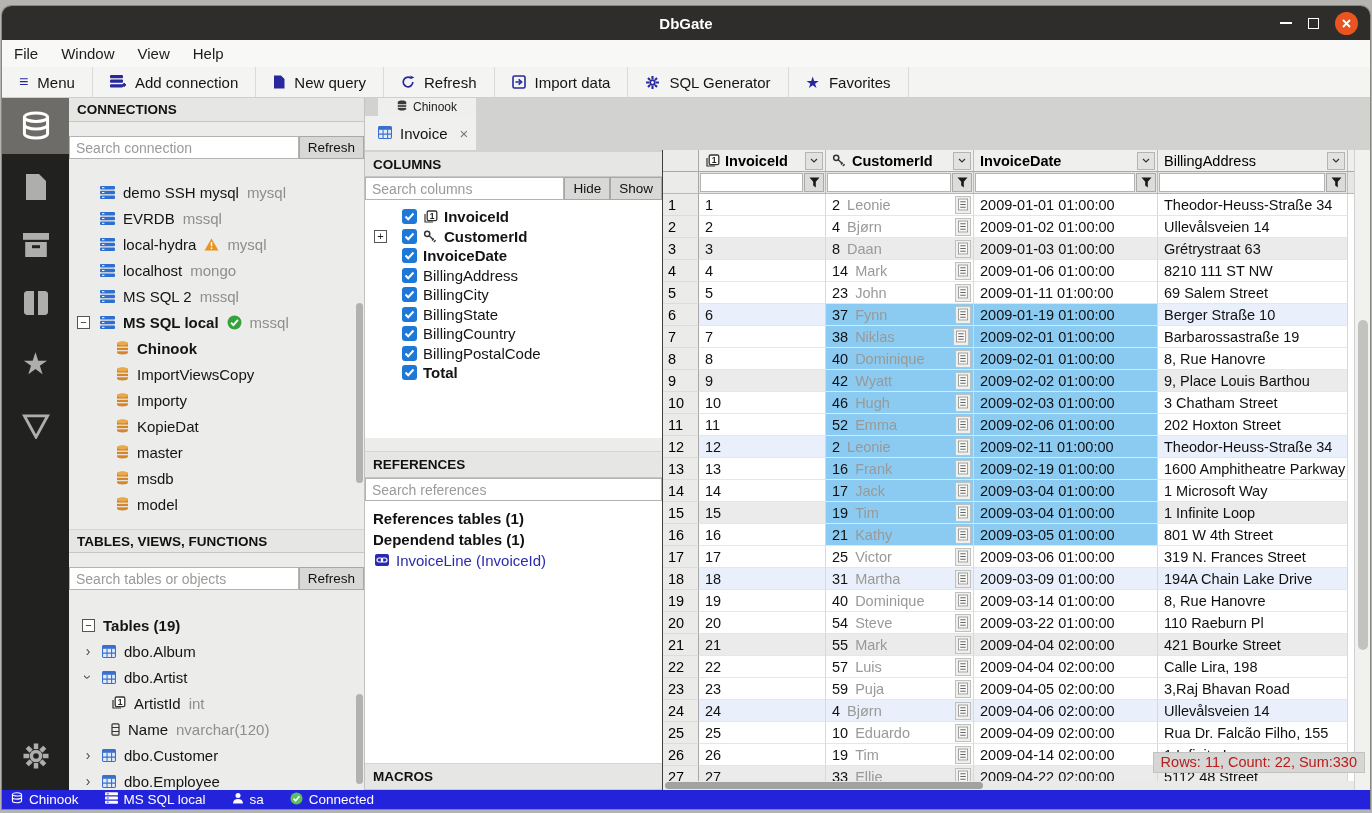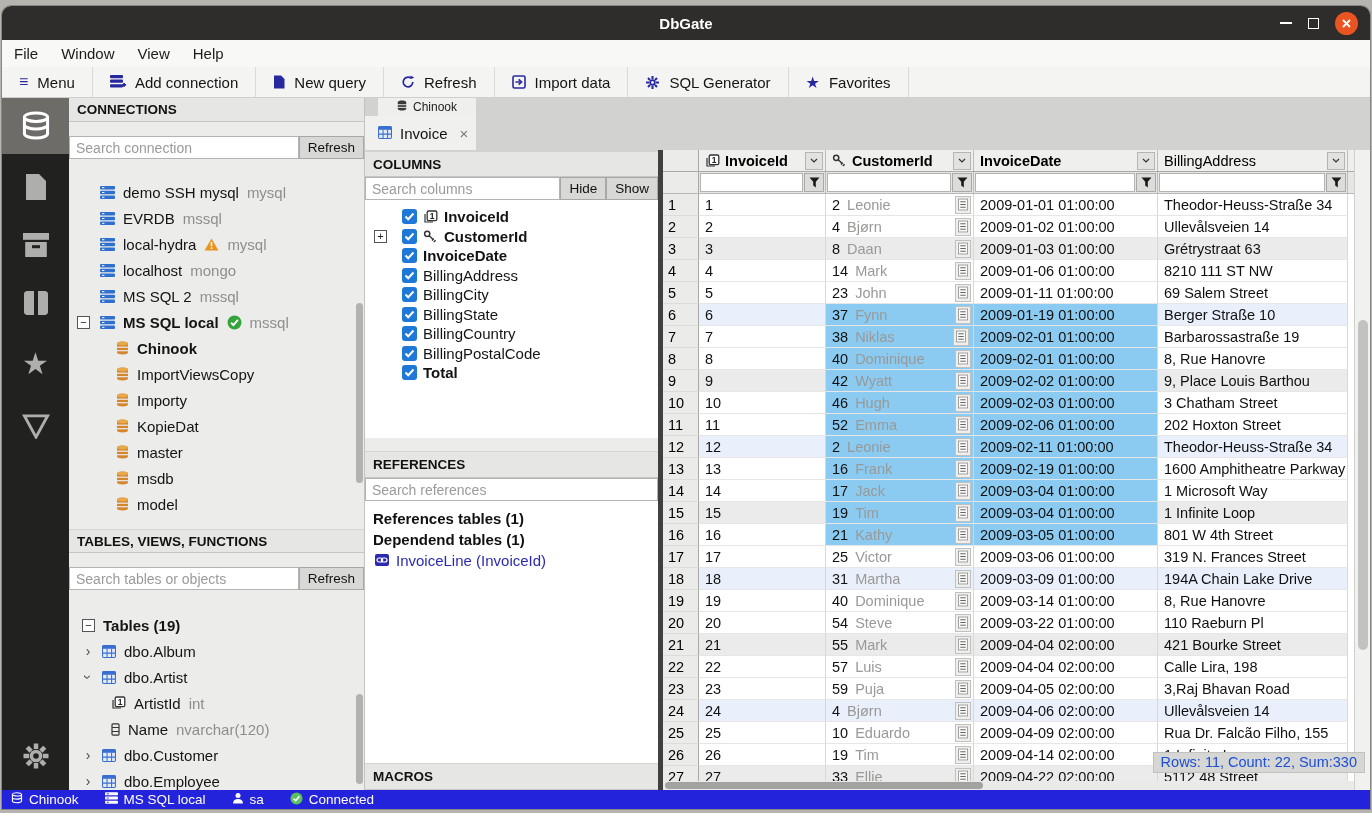--- a/index.html
+++ b/index.html
@@ -72,21 +72,21 @@
   .tabgroup { position:absolute; left:13px; top:0; width:98px; height:18px;
     background:#efefed; display:flex; align-items:center; justify-content:center;
     gap:6px; font-size:12px; color:#222; }
   .tab-invoice { position:absolute; left:0; top:18px; width:111px; height:34px;
     background:#f0f0ee; display:flex; align-items:center; gap:8px; padding-left:13px;
     font-size:15px; color:#111; }
   .tab-close { color:#777; font-size:15px; margin-left:4px; }
 
   .content-row { flex:1; display:flex; min-height:0; }
   .midpanel { width:298px; flex:none; background:#ececea; display:flex;
-    flex-direction:column; border-right:5px solid #404040; }
+    flex-direction:column; border-right:1px solid #404040; }
   .hideshow { display:flex; }
   .col-list { height:238px; flex:none; background:#fff; padding-top:7px; }
   .col-item { height:19.5px; display:flex; align-items:center; gap:6px;
     padding-left:37px; font-size:15px; position:relative; color:#141414; }
   .col-item .expander { left:9px; }
   .checkbox { width:15px; height:15px; border-radius:3px; background:#1e78d7;
     display:flex; align-items:center; justify-content:center; flex:none; }
   .refs-body { flex:1; background:#fff; padding:6px 8px; min-height:0; }
   .refs-heading { font-weight:bold; font-size:15px; color:#111; margin:3px 0 4px 0; }
   .refs-link { display:flex; align-items:center; gap:7px; font-size:15px;
@@ -122,21 +122,21 @@
   .docbtn { width:16px; height:18px; flex:none; margin-right:1px; background:#efefed;
     border:1px solid #c0c0be; display:flex; align-items:center; justify-content:center; }
   .vsb { position:absolute; top:0; right:0; width:16px; bottom:0;
     background:#f1f1ef; border-left:1px solid #d0d0ce; }
   .vsb-thumb { position:absolute; left:3px; width:10px; top:170px; height:330px;
     background:#c2c2c0; border-radius:5px; }
   .hsb { position:absolute; left:0; bottom:0; height:9px; right:16px; background:#eaeae8; }
   .hsb-thumb { position:absolute; left:2px; top:1px; height:7px; width:318px;
     background:#a2a2a0; border-radius:4px; }
   .grid-tooltip { position:absolute; right:5px; bottom:17px; background:#d6d6d4;
-    border:1px solid #c2c2c0; color:#1d4ed8; font-size:14.5px; padding:1px 7px 2px 7px;
+    border:1px solid #c2c2c0; color:#b91c1c; font-size:14.5px; padding:1px 7px 2px 7px;
     white-space:nowrap; }
 
   
   .statusbar { height:19px; background:#2323dc; color:#fff; display:flex;
     align-items:center; padding-left:9px; gap:26px; font-size:13.5px; flex:none; }
   .sb-item { display:flex; align-items:center; gap:6px; }
 </style>
 </head>
 <body>
 

